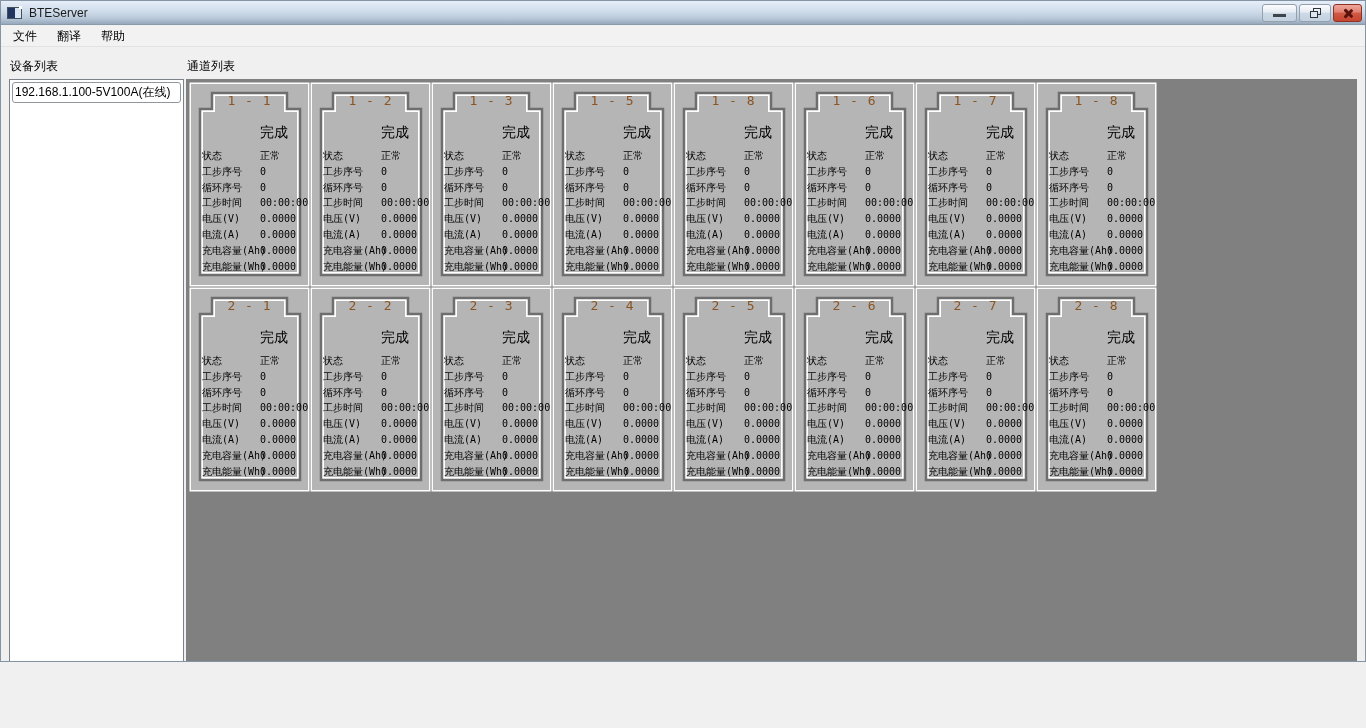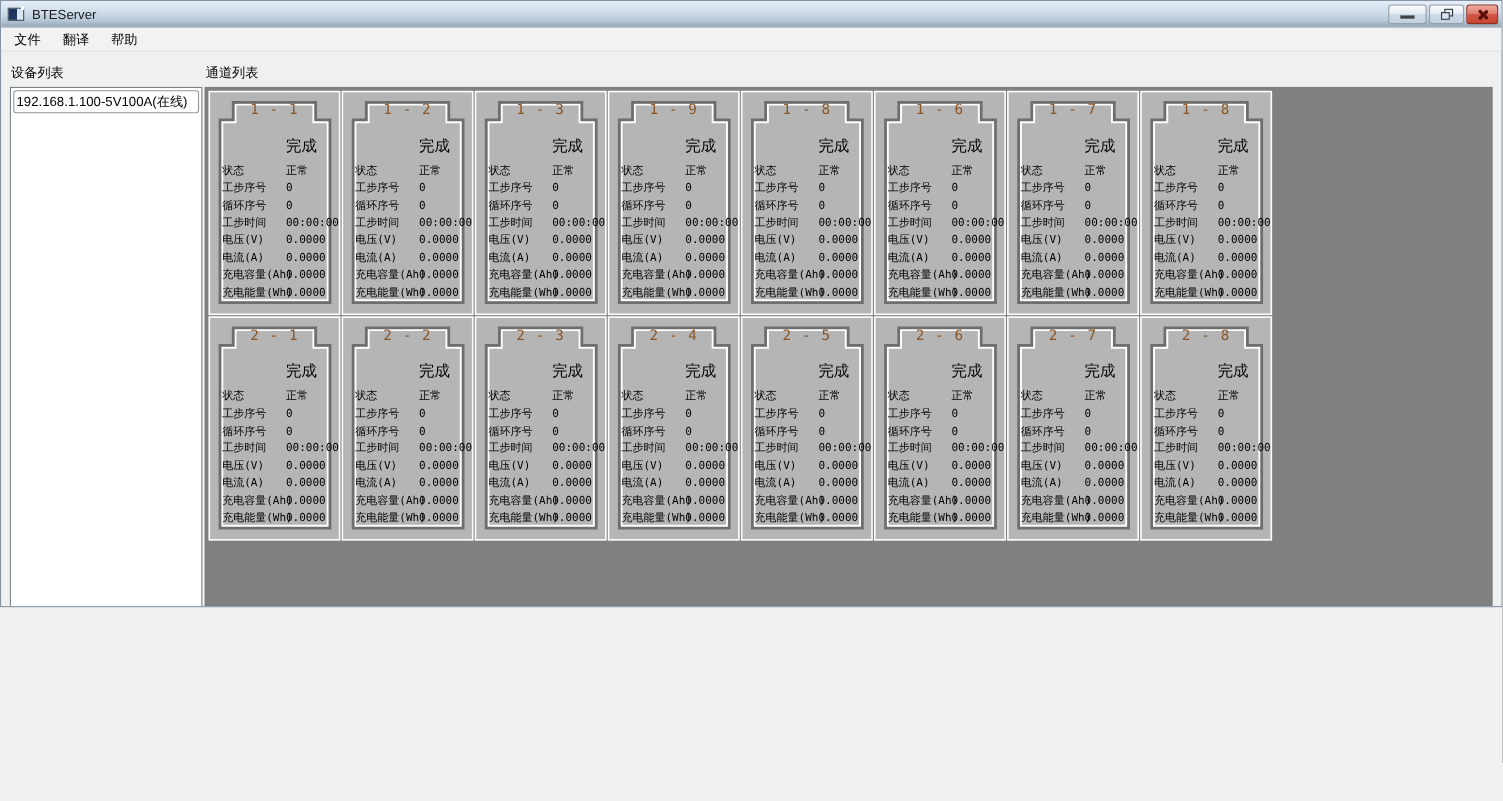--- a/index.html
+++ b/index.html
@@ -1,19 +1,19 @@
 <!DOCTYPE html>
 <html><head>
 <meta charset="utf-8">
 <style>
   * { margin:0; padding:0; box-sizing:border-box; }
   html,body { width:1366px; height:728px; }
   body { font-family:"Liberation Sans", sans-serif; font-size:12px; color:#000; background:#f0f0f0; }
 
-  .window { position:relative; width:1366px; height:552px; background:#f0f0f0;
+  .window { position:relative; width:1366px; height:662px; background:#f0f0f0;
             border:1px solid #8494a5; overflow:hidden; }
 
   
   .titlebar { position:absolute; left:0; top:0; right:0; height:24px;
       background:linear-gradient(180deg,#e6eef8 0%,#cfdcea 45%,#b9c9da 75%,#97a8bc 100%);
       border-bottom:1px solid #8b9aab; display:flex; align-items:center; padding-left:6px; }
   .app-icon { position:relative; width:15px; height:12px; border:1px solid #44505e;
       background:linear-gradient(90deg,#20355f 0 55%,#d8e6f2 55% 100%); }
   .app-icon::after { content:""; position:absolute; right:-1px; top:-2px; width:3px; height:3px; background:#fff; }
   .win-title { margin-left:7px; font-size:12px; color:#1b1b1b; }
@@ -249,21 +249,21 @@
             <span class="clab">充电能量(Wh)</span>
             <span class="cval">0.0000</span>
           </div>
         </div>
   </div>
       <div class="card">
     <svg class="cshape" width="117" height="201" viewBox="0 0 117 201">
       <path d="M23 11 H94 V27 H107 V189 H11 V27 H23 Z" fill="none" stroke="#ffffff" stroke-width="2"></path>
       <path d="M21 9 H96 V25 H109 V191 H9 V25 H21 Z" fill="none" stroke="#6e6e6e" stroke-width="2.5"></path>
     </svg>
-    <div class="ctitle">1 - 9</div>
+    <div class="ctitle">1 - 5</div>
     <div class="cbanner">完成</div>
     <div class="crows">
           <div class="crow">
             <span class="clab">状态</span>
             <span class="cval">正常</span>
           </div>
           <div class="crow">
             <span class="clab">工步序号</span>
             <span class="cval">0</span>
           </div>

